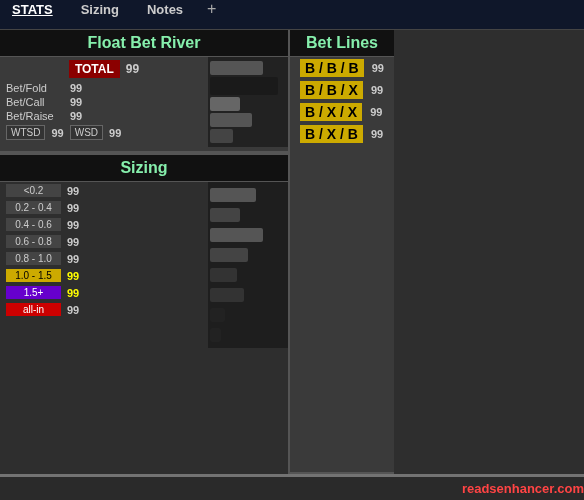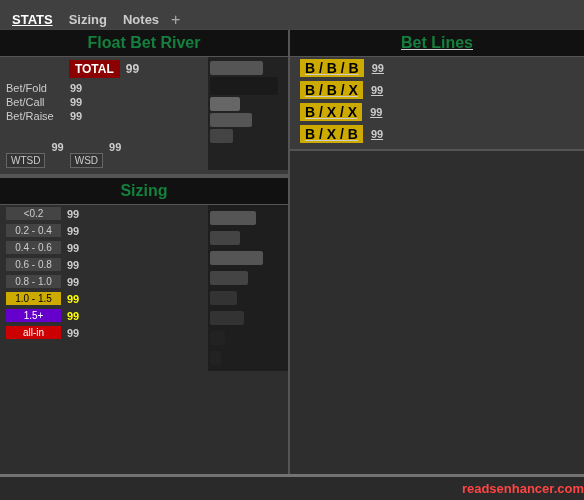--- a/index.html
+++ b/index.html
@@ -9,25 +9,25 @@
       background: #2a2a2a;
       font-family: Arial, sans-serif;
       font-size: 12px;
       color: #ccc;
       overflow: hidden;
     }
 
     
     .nav-bar {
       display: flex;
-      align-items: flex-end;
-      background: #404040;
+      align-items: flex-start;
+      background: #0f172a;
       height: 30px;
       padding: 0 8px;
-      gap: 8px;
+      gap: 20px;
       border-bottom: 1px solid #444;
     }
     .nav-item {
       color: #ccc;
       cursor: pointer;
       font-size: 13px;
       font-weight: bold;
       padding: 2px 4px;
     }
     .nav-item.active {
@@ -59,31 +59,30 @@
       width: 290px;
       display: flex;
       flex-direction: column;
       border-right: 2px solid #555;
     }
 
     
     .right-panel {
       flex: 1;
       display: flex;
-      flex-direction: column;
-      text-decoration: underline;
+      flex-direction: row;
     }
 
     
     .section-header {
       background: #111;
       text-align: center;
       font-size: 16px;
       font-weight: bold;
-      color: #15803d;
+      color: #86efac;
       padding: 4px 0;
       border-bottom: 1px solid #555;
     }
 
     
     .fbr-section {
       background: #3a3a3a;
       border-bottom: 2px solid #555;
       padding-bottom: 4px;
     }
@@ -166,21 +165,20 @@
       align-items: center;
       padding: 2px 6px;
       gap: 6px;
     }
     .wtsd-badge {
       background: #333;
       border: 1px solid #666;
       color: #ccc;
       font-size: 10px;
       padding: 1px 4px;
-      margin-top: 28px;
     }
     .wtsd-value {
       color: #ccc;
       font-size: 11px;
       font-weight: bold;
     }
 
     
     .sizing-section {
       flex: 1;

